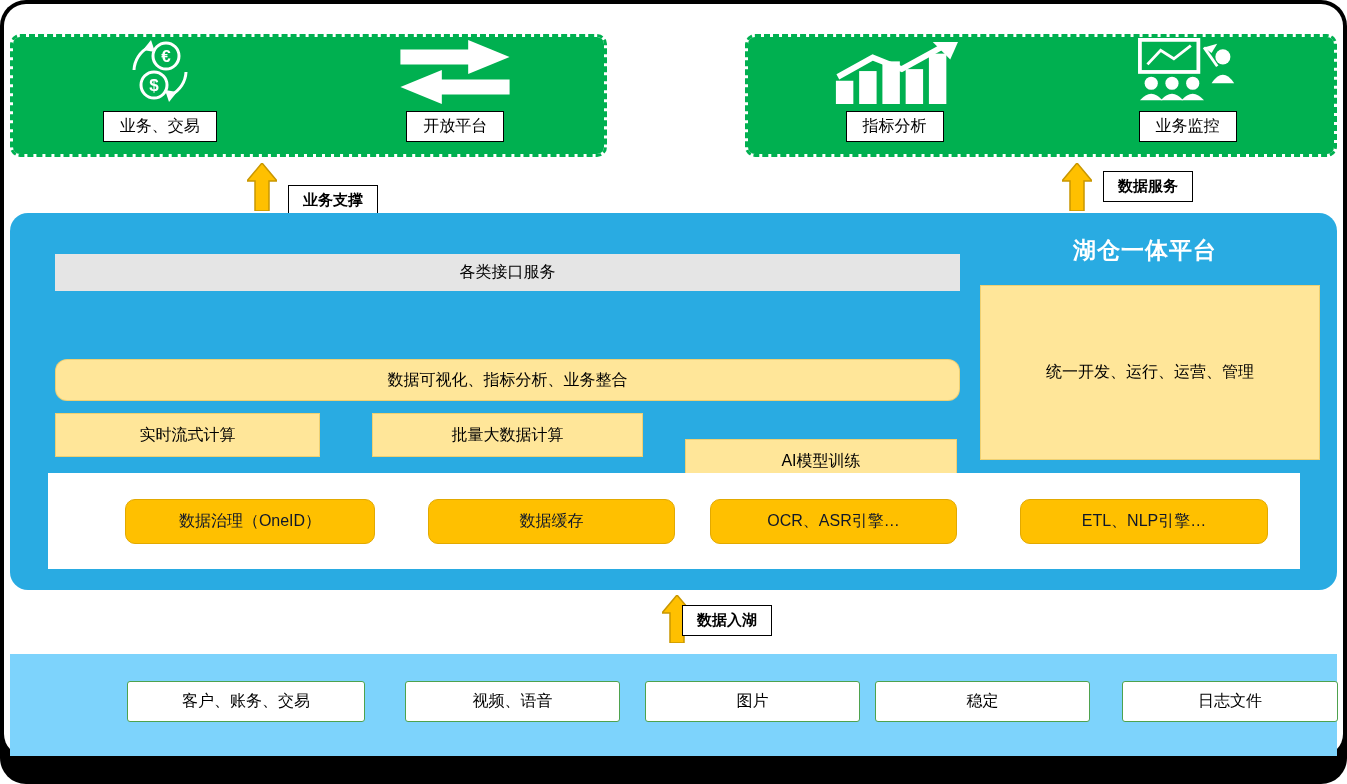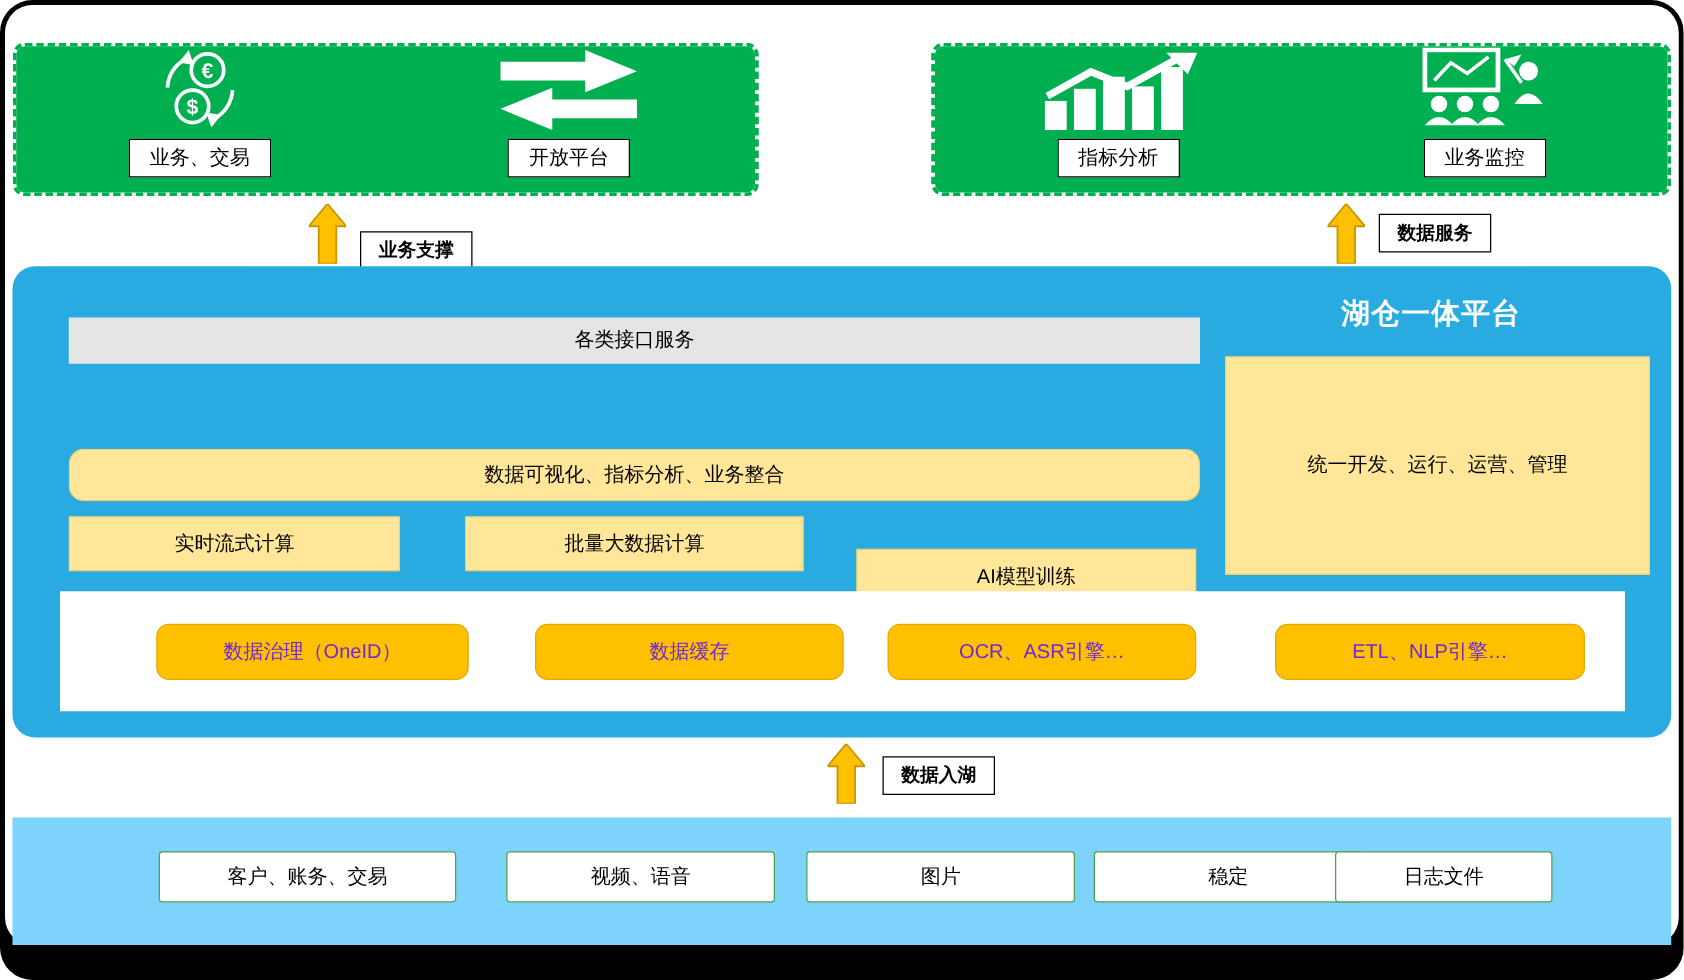--- a/index.html
+++ b/index.html
@@ -30,36 +30,36 @@
   .bar-white { background:#e5e5e5; }
   .bar-yellow { background:#FFE699; border:1px solid rgba(191,144,0,.25); }
   .interface-bar { left:45px; top:41px; width:905px; height:37px; }
   .access-bar { left:160px; top:92px; width:675px; height:38px; }
   .viz-bar { left:45px; top:146px; width:905px; height:42px;border-radius:12px; }
   .compute-1 { left:45px; top:200px; width:265px; height:44px; }
   .compute-2 { left:362px; top:200px; width:271px; height:44px; }
   .compute-3 { left:675px; top:200px; width:272px; height:44px;margin-top:26px; }
   .engines { left:38px; top:260px; width:1252px; height:96px; background:#fff; position:absolute; }
   .engine-btn { position:absolute; top:26px; height:45px; background:#FFC000; border:1px solid #E2A900; border-radius:10px;
-    display:flex; align-items:center; justify-content:center; font-size:16px; color:#6d28d9; }
+    display:flex; align-items:center; justify-content:center; font-size:16px; color:#0f172a; }
   .engine-1 { left:77px;  width:250px; }
   .engine-2 { left:380px; width:247px; }
   .engine-3 { left:662px; width:247px; }
   .engine-4 { left:972px; width:248px; }
   .mgmt-box { left:970px; top:72px; width:340px; height:175px; }
 
   
   .sources { position:absolute; left:10px; top:654px; width:1327px; height:102px; background:#7dd3fc; }
   .source-box { position:absolute; top:27px; height:41px; background:#fff; border:1.2px solid #4EA24E; border-radius:3px;
     display:flex; align-items:center; justify-content:center; font-size:16px; color:#000; }
   .src-1 { left:117px;  width:238px; }
   .src-2 { left:395px;  width:215px; }
   .src-3 { left:635px;  width:215px; }
   .src-4 { left:865px;  width:215px; }
-  .src-5 { left:1058px; width:174px; }
+  .src-5 { left:1112px; width:216px; }
 </style>
 </head>
 <body>
 
 <div class="frame">
   <div class="canvas"></div>
 
   <div class="green-box green-left">
     <div class="g-item">
       <span class="g-icon">
@@ -155,21 +155,21 @@
       <div class="engine-btn engine-4">ETL、NLP引擎…</div>
       <div class="engine-btn engine-3">OCR、ASR引擎…</div>
     </div>
 
     <div class="bar bar-yellow mgmt-box">统一开发、运行、运营、管理</div>
   </div>
 
   <svg class="arrow-up" style="left:662px; top:595px;" viewBox="0 0 30 48">
     <polygon points="15,0 30,18 22,18 22,48 8,48 8,18 0,18" fill="#FFC000" stroke="#C99700" stroke-width="1.5"></polygon>
   </svg>
-  <span class="arrow-label" style="left:706px; top:605px;">数据入湖</span>
+  <span class="arrow-label" style="left:682px; top:605px;">数据入湖</span>
 
   <div class="sources">
     <div class="source-box src-1">客户、账务、交易</div>
     <div class="source-box src-2">视频、语音</div>
     <div class="source-box src-3">图片</div>
     <div class="source-box src-4">稳定</div>
     <div class="source-box src-5">日志文件</div>
   </div>
 </div>
 

